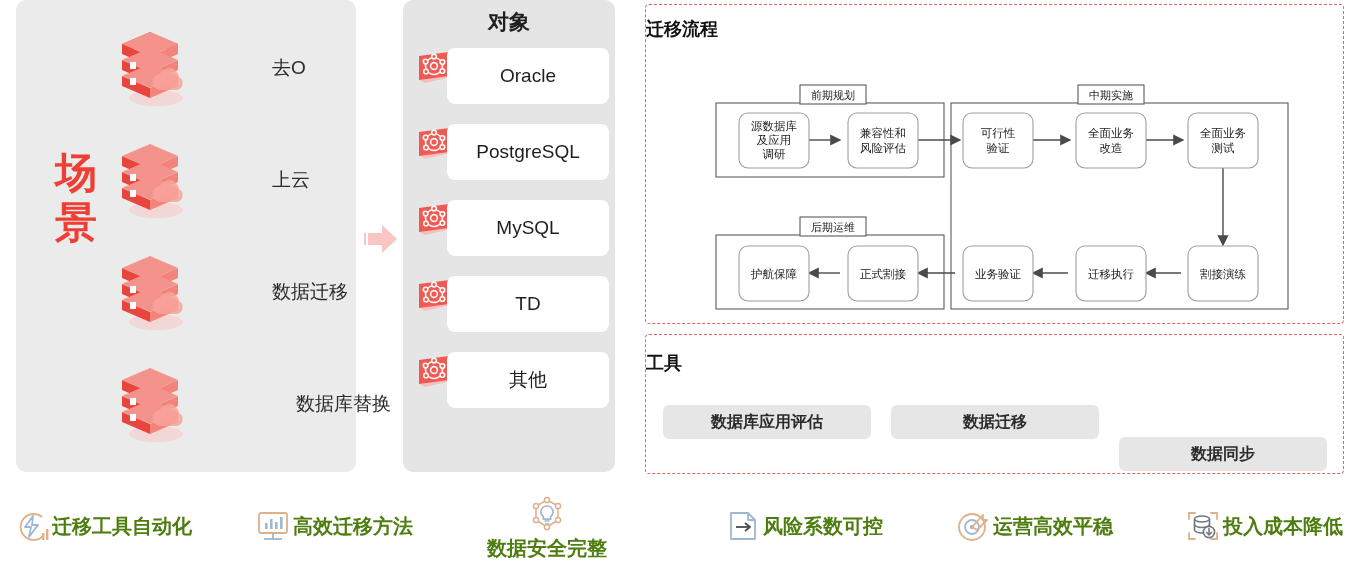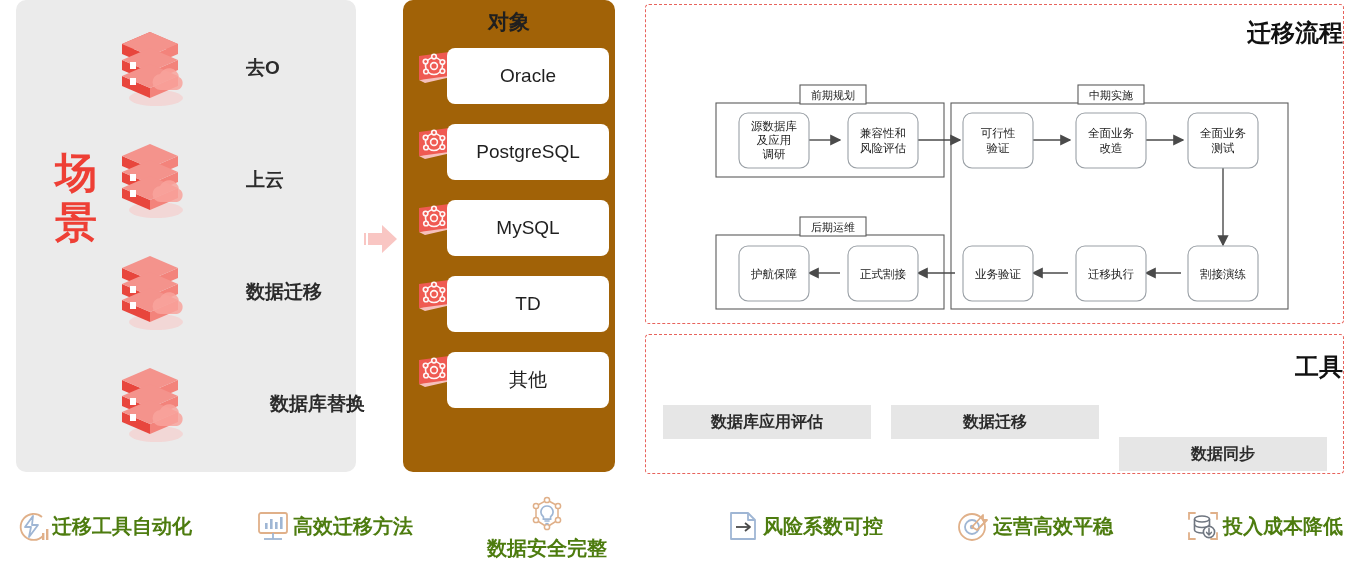--- a/index.html
+++ b/index.html
@@ -17,67 +17,67 @@
     position:absolute;left:16px;top:0;width:340px;height:472px;
     background:#ebebeb;border-radius:10px;
   }
   .scene-title{
     position:absolute;left:28px;top:148px;width:66px;
     color:#ee3f35;font-weight:bold;font-size:42px;line-height:50px;
     letter-spacing:2px;text-align:center;
   }
   .scene-row{position:absolute;left:100px;height:100px;display:flex;align-items:center;}
   .scene-row .label{
-    margin-left:52px;font-size:19px;font-weight:bold;color:#2b2b2b;white-space:nowrap;
+    margin-left:78px;font-size:19px;font-weight:normal;color:#2b2b2b;white-space:nowrap;
   }
   .srv{position:relative;width:78px;height:84px;flex:0 0 78px;}
   .srv svg{position:absolute;left:0;top:0;}
 
   
   .mid-arrow{position:absolute;left:362px;top:222px;width:36px;height:34px;}
 
   
   .obj-panel{
     position:absolute;left:403px;top:0;width:212px;height:472px;
-    background:#a16207;border-radius:10px;
+    background:#e5e5e5;border-radius:10px;
   }
   .obj-panel h2{
     margin:0;position:absolute;left:0;top:8px;width:212px;text-align:center;
     font-size:21px;font-weight:bold;color:#1f1f1f;
   }
   .obj-row{position:absolute;left:12px;width:194px;height:46px;}
   .obj-chip{
     position:absolute;left:32px;top:0;width:162px;height:56px;
     background:#fff;border-radius:8px;
     display:flex;align-items:center;justify-content:center;
     font-size:19px;color:#1f1f1f;
   }
   .obj-ico{position:absolute;left:0;top:2px;width:44px;height:40px;}
 
   
   .flow-card{
     position:absolute;left:645px;top:4px;width:697px;height:318px;
     border:1px dashed #e8635c;border-radius:4px;background:#fff;
   }
   .card-title{
-    position:absolute;left:0;width:100%;text-align:right;
-    font-size:24px;font-weight:bold;color:#111;
+    position:absolute;left:0;width:100%;text-align:left;
+    font-size:18px;font-weight:bold;color:#111;
   }
   .flow-card .card-title{top:12px;}
   .flow-svg{position:absolute;left:0;top:40px;}
 
   
   .tools-card{
     position:absolute;left:645px;top:334px;width:697px;height:138px;
     border:1px dashed #e8635c;border-radius:4px;background:#fff;
   }
   .tools-card .card-title{top:16px;}
   .tool-btn{
     position:absolute;top:70px;height:34px;
-    background:#e6e6e6;border-radius:0;
+    background:#e6e6e6;border-radius:6px;
     display:flex;align-items:center;justify-content:center;
     font-size:16px;font-weight:bold;color:#2b2b2b;
   }
   .tool-btn.t0{left:17px;width:208px;}
   .tool-btn.t1{left:245px;width:208px;}
   .tool-btn.t2{left:473px;width:208px;margin-top:32px;}
 
   
   .features{
     position:absolute;left:0;top:495px;width:1350px;height:62px;

